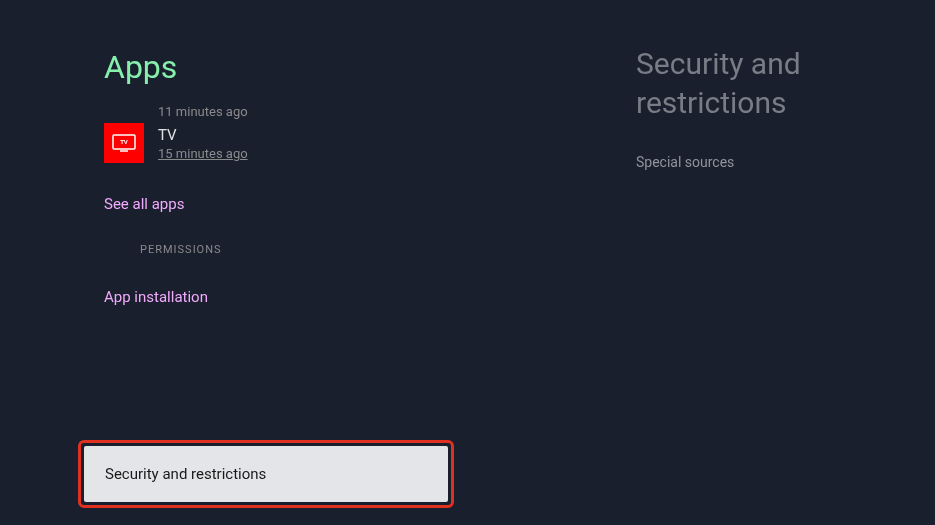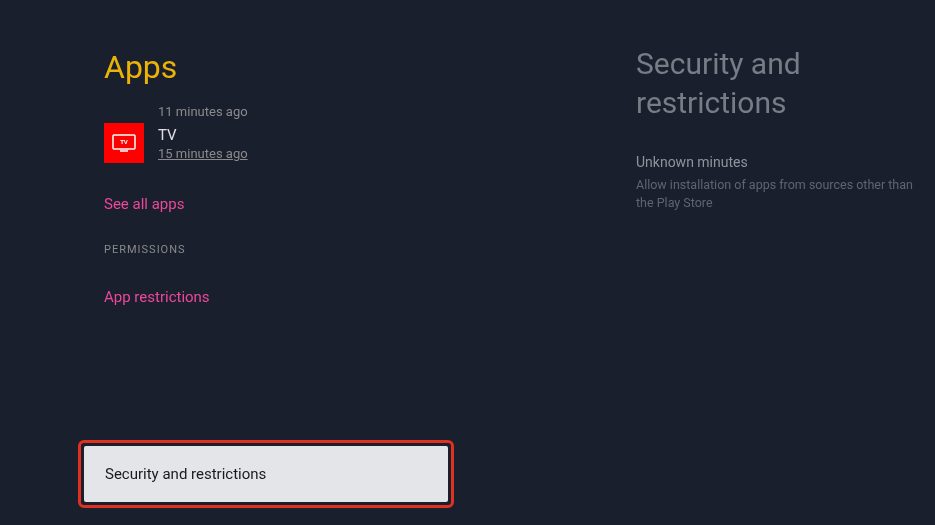--- a/index.html
+++ b/index.html
@@ -18,21 +18,21 @@
     }
     .left-panel {
       position: absolute;
       left: 104px;
       top: 48px;
       width: 380px;
     }
     .page-title {
       font-size: 32px;
       font-weight: 400;
-      color: #eab308;
+      color: #86efac;
       margin-bottom: 18px;
     }
     .app-row {
       display: flex;
       align-items: center;
       margin-bottom: 12px;
       padding: 4px 0;
     }
     .app-icon {
       width: 40px;
@@ -63,30 +63,31 @@
       text-decoration: underline;
     }
     .timestamp-only {
       margin-left: 54px;
       font-size: 13px;
       color: #8a8a8a;
       margin-bottom: 0;
     }
     .list-item {
       font-size: 15px;
-      color: #ec4899;
+      color: #f0abfc;
       padding: 16px 0;
     }
     .section-header {
       font-size: 11px;
       letter-spacing: 1px;
       color: #8a8a8a;
       margin-top: 14px;
       margin-bottom: 16px;
       text-transform: uppercase;
+      margin-left: 36px;
     }
     .selected-item-container {
       position: absolute;
       left: 78px;
       top: 440px;
       width: 376px;
       height: 68px;
       border: 3px solid #e03020;
       border-radius: 6px;
     }
@@ -152,30 +153,29 @@
     <div class="app-info">
       <div class="app-name">TV</div>
       <div class="app-subtitle">15 minutes ago</div>
     </div>
   </div>
 
   <div class="list-item">See all apps</div>
 
   <div class="section-header">PERMISSIONS</div>
 
-  <div class="list-item">App restrictions</div>
+  <div class="list-item">App installation</div>
 
 </div>
 
 <div class="selected-item-container">
   <div class="selected-item">
     <span class="selected-item-text">Security and restrictions</span>
   </div>
 </div>
 
 <div class="right-panel">
   <h2 class="right-title">Security and restrictions</h2>
 
   <div class="setting-item">
-    <div class="setting-name">Unknown minutes</div>
-    <div class="setting-desc">Allow installation of apps from sources other than the Play Store</div>
+    <div class="setting-name">Special sources</div>
   </div>
 </div>
 
 </body></html>

